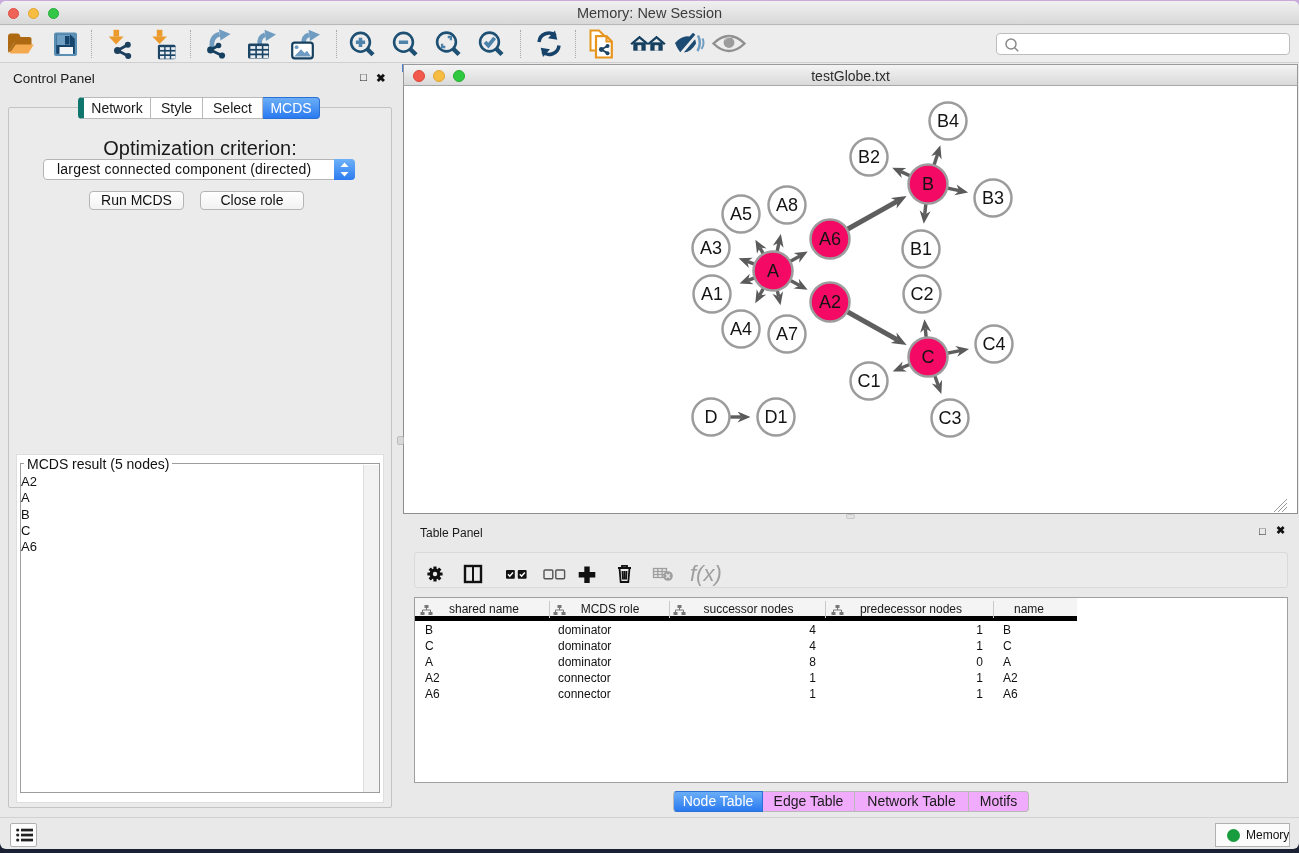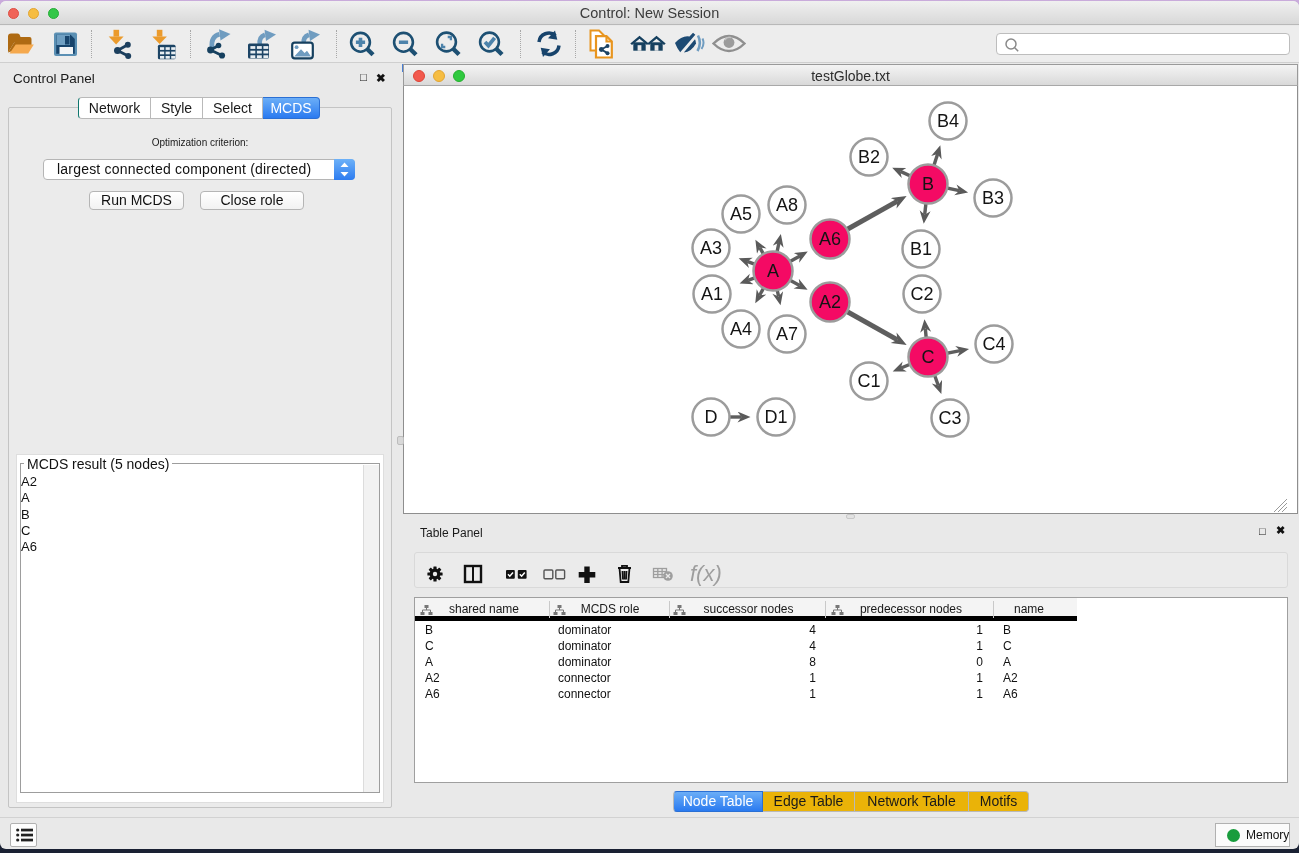--- a/index.html
+++ b/index.html
@@ -18,24 +18,24 @@
 #toolbar { position:absolute; left:0; top:25px; width:1299px; height:37px; background:#ededed; border-bottom:1px solid #cfcfcf; }
 .tbsep { position:absolute; top:4px; height:28px; width:0; border-left:1px dotted #a8a8a8; }
 .tbi { position:absolute; top:3px; }
 #searchbox { position:absolute; left:996px; top:7px; width:294px; height:22px; background:#fff; border:1px solid #bdbdbd; border-radius:4px; }
 
 #cp-title { position:absolute; left:13px; top:70px; font-size:13.5px; color:#1a1a1a; }
 .winbtns { position:absolute; font-size:11.5px; color:#111; }
 #cp-box { position:absolute; left:8px; top:106px; width:384px; height:701px; background:#ebebeb; border:1px solid #c4c4c4; border-radius:2px; }
 #cp-tabs { position:absolute; left:78px; top:96px; height:22px; display:flex; font-size:14px; }
 #cp-tabs .tab { background:#fff; border:1px solid #b9b9b9; border-left:none; color:#1a1a1a; text-align:center; line-height:20px; }
-#cp-tabs .tab:first-child { border-left:1px solid #0f766e; border-radius:4px 0 0 4px; }
+#cp-tabs .tab:first-child { border-left:6px solid #0f766e; border-radius:4px 0 0 4px; }
 #cp-tabs .tab:last-child { border-radius:0 4px 4px 0; }
 #cp-tabs .sel { background:linear-gradient(#6baef7,#2a7af0); color:#fff; border-color:#2a6fd4; }
-#opt-label { position:absolute; left:8px; top:136px; width:384px; text-align:center; font-size:10px; color:#1a1a1a; }
+#opt-label { position:absolute; left:8px; top:136px; width:384px; text-align:center; font-size:20px; color:#1a1a1a; }
 #dropdown { position:absolute; left:43px; top:158px; width:312px; height:21px; background:#fff; border:1px solid #b5b5b5; border-radius:4px; font-size:14px; letter-spacing:0.2px; color:#111; line-height:19px; padding-left:13px; }
 #dd-step { position:absolute; right:-1px; top:-1px; width:21px; height:21px; background:linear-gradient(#6db1f8,#2d7cf0); border-radius:0 4px 4px 0; }
 .btn { position:absolute; height:19px; background:linear-gradient(#ffffff,#f2f2f2); border:1px solid #b5b5b5; border-radius:4px; font-size:14px; color:#111; text-align:center; line-height:17px; }
 
 #res-outer { position:absolute; left:17px; top:454px; width:366px; height:347px; background:#fff; box-shadow:0 0 0 1px #dedede; }
 #res-border { position:absolute; left:3px; top:8px; right:3px; bottom:9px; border:1px solid #9d9d9d; }
 #res-legend { position:absolute; left:7px; top:1px; background:#fff; padding:0 3px; font-size:14px; color:#111; }
 #res-list { position:absolute; left:4px; top:19px; font-size:13px; color:#111; line-height:16.3px; }
 #res-scroll { position:absolute; right:4px; top:10px; bottom:10px; width:16px; background:#f2f2f2; border-left:1px solid #dcdcdc; }
 
@@ -50,41 +50,41 @@
 
 #tp-title { position:absolute; left:420px; top:525px; font-size:12px; color:#1a1a1a; }
 #tp-toolbar { position:absolute; left:418px; top:552px; }
 #tp-table { position:absolute; left:414px; top:596px; width:874px; height:186px; background:#fff; border:1px solid #9f9f9f; }
 #tp-head { position:absolute; left:0; top:0; width:662px; height:23px; background:#f4f4f4; border-bottom:5px solid #000000; font-size:12px; color:#1a1a1a; }
 .hv { position:absolute; top:3px; height:17px; border-left:1px solid #c9c9c9; }
 .hl { position:absolute; top:4px; white-space:nowrap; }
 .cell { position:absolute; font-size:12px; color:#111; height:16px; line-height:16px; }
 
 #bt-tabs { position:absolute; left:673px; top:790px; height:21px; display:flex; font-size:14px; }
-#bt-tabs .tab { background:#eab308; border:1px solid #b9b9b9; border-left:none; color:#1a1a1a; text-align:center; line-height:19px; }
+#bt-tabs .tab { background:#f0abfc; border:1px solid #b9b9b9; border-left:none; color:#1a1a1a; text-align:center; line-height:19px; }
 #bt-tabs .tab:first-child { border-left:1px solid #b9b9b9; border-radius:4px 0 0 4px; }
 #bt-tabs .tab:last-child { border-radius:0 4px 4px 0; }
 #bt-tabs .sel { background:linear-gradient(#6baef7,#2a7af0); color:#fff; border-color:#2a6fd4; }
 
 #statussep { position:absolute; left:0; top:816px; width:1299px; border-top:1px solid #d2d2d2; }
 #listbtn { position:absolute; left:10px; top:822px; width:27px; height:24px; background:#fdfdfd; border:1px solid #b1b1b1; border-radius:2px; }
 #membtn { position:absolute; left:1215px; top:822px; width:75px; height:24px; background:#fbfbfb; border:1px solid #b1b1b1; font-size:12px; color:#111; }
 #membtn .dot { position:absolute; left:11px; top:5px; width:13px; height:13px; border-radius:50%; background:#199c3d; }
 #membtn .txt { position:absolute; left:30px; top:4px; }
 svg text { font-family:"Liberation Sans", sans-serif; }
 </style>
 </head>
 <body>
 <div id="purpletop"></div>
 <div id="win">
   <div id="titlebar">
     <div class="tl t1"></div>
       <div class="tl t2"></div>
       <div class="tl t3"></div>
-    <div class="title">Control: New Session</div>
+    <div class="title">Memory: New Session</div>
   </div>
   <div id="toolbar">
     <svg class="tbi" style="left:5px;top:2px" width="34" height="33" viewBox="0 0 34 33">
       <path d="M3,24.5 V8.5 Q3,5.5 6,5.5 H12.5 Q14.5,5.5 15,7.5 L15.5,9 H24.5 Q26.5,9 26.5,11 V14 H9.5 Z" fill="#ae6a12"></path>
       <path d="M3,24.5 L9.5,14 H26.5 V17 Z" fill="#ae6a12"></path>
       <path d="M4.5,25.5 L10.7,16.5 H28.8 L23.2,25.5 Z" fill="#f5a94e"></path>
     </svg>
     <svg class="tbi" style="left:52px;top:4px" width="28" height="28" viewBox="0 0 28 28">
       <rect x="2" y="2.5" width="23" height="23.5" rx="2" fill="#5b90b4"></rect>
       <path d="M4.2,4.7 H18.6 L22.8,8.9 V23.8 H4.2 Z" fill="#17446c"></path>

